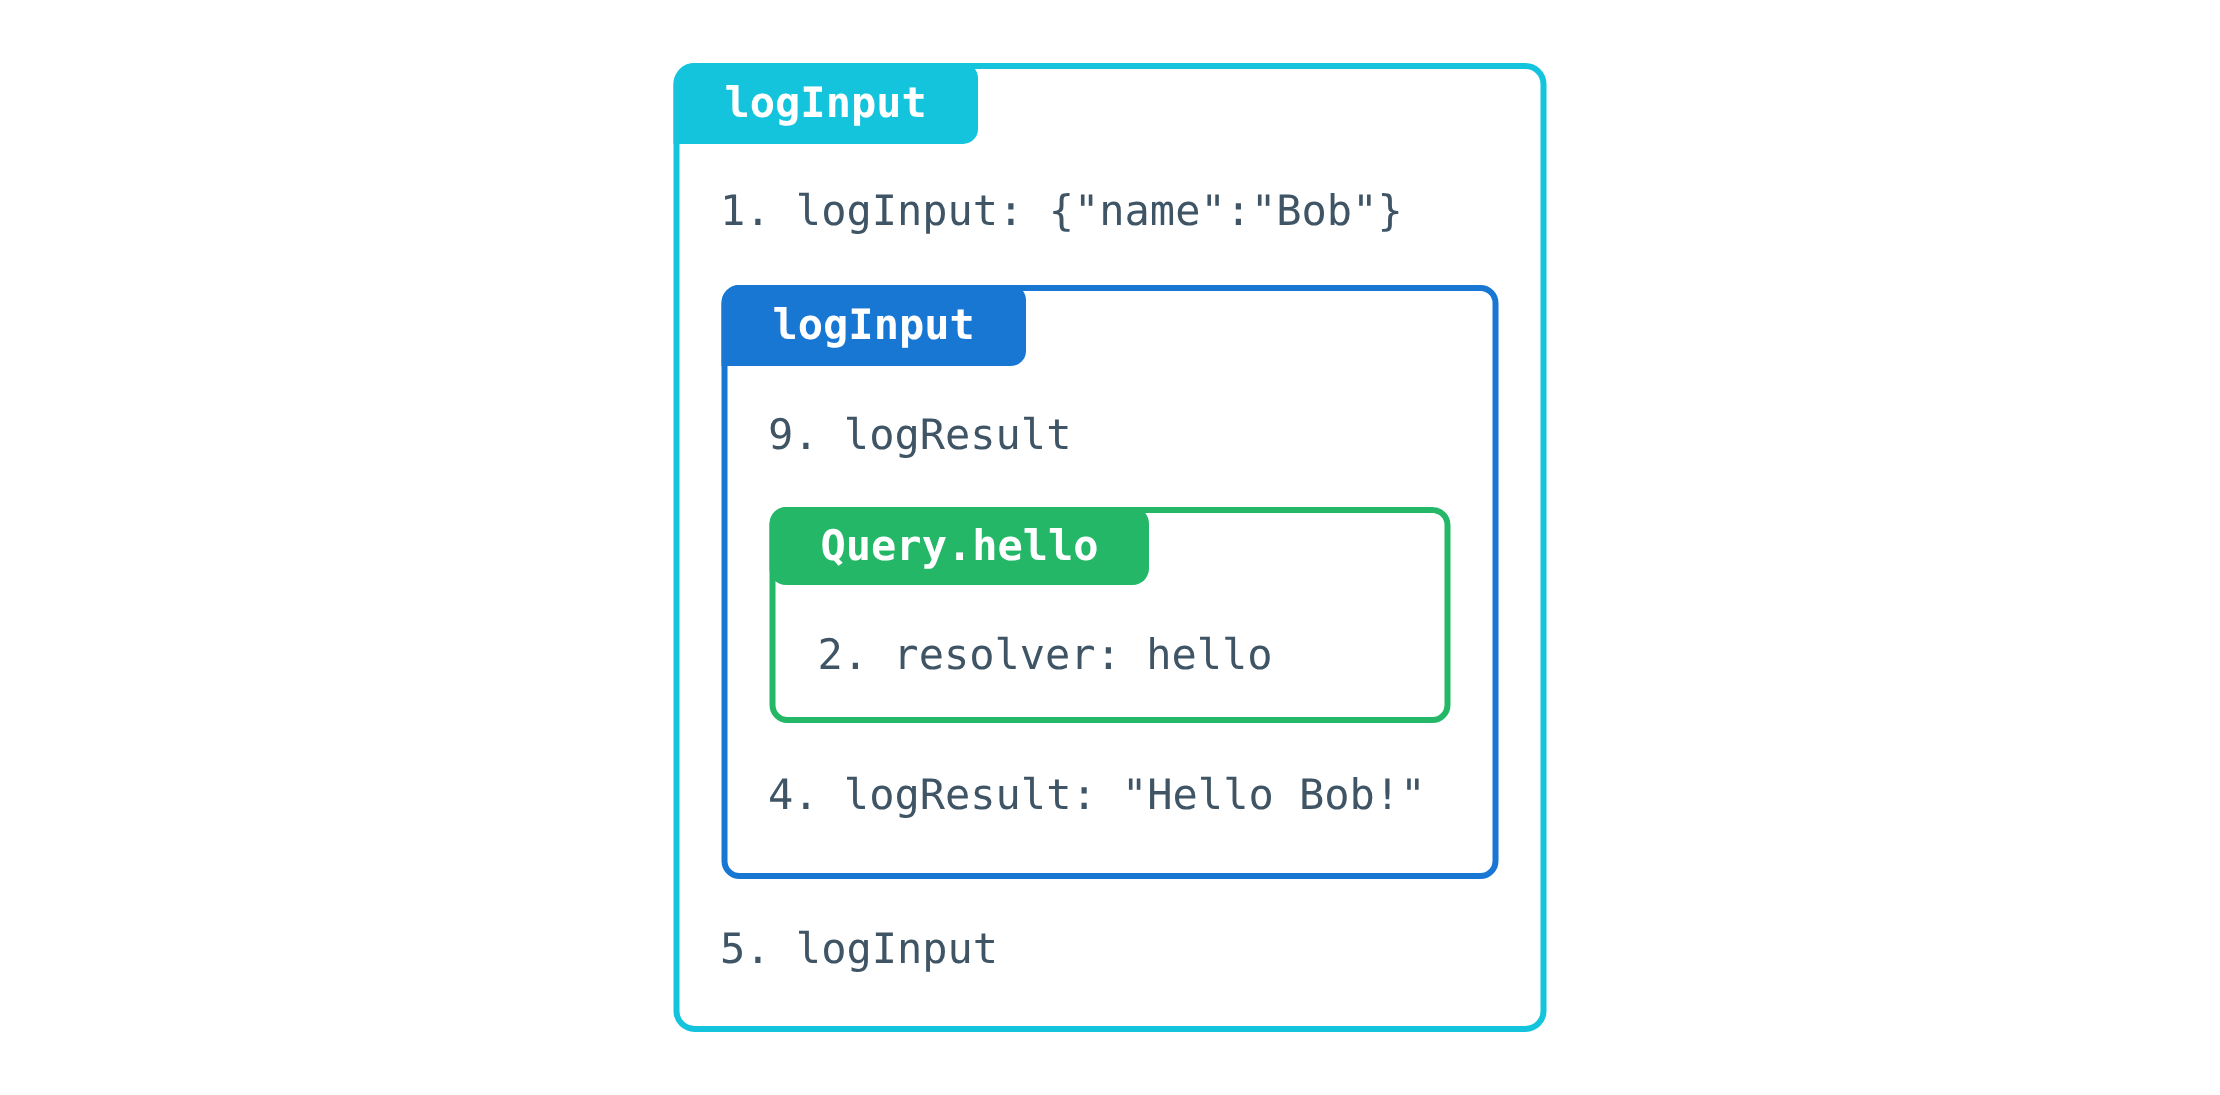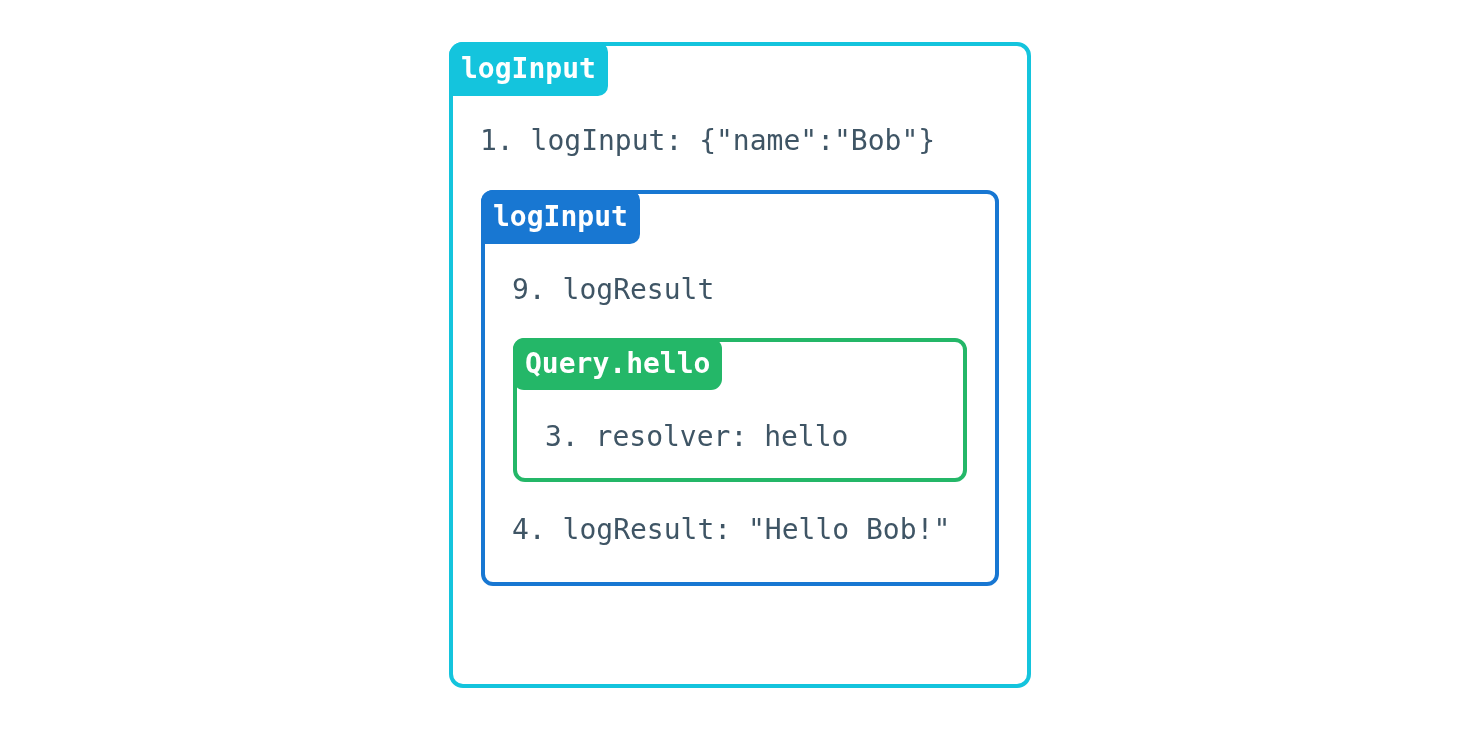--- a/index.html
+++ b/index.html
@@ -28,21 +28,21 @@
     border: 4px solid var(--c-middle); border-radius: 12px;
   }
   .box-inner {
     left: 513px; top: 338px; width: 454px; height: 144px;
     border: 4px solid var(--c-inner); border-radius: 12px;
   }
 
   .tab {
     position: absolute;
     height: 54px; line-height: 54px;
-    padding: 0 12px;
+    padding: 0 34px;
     color: var(--c-tab-text);
     font-size: 28px; font-weight: bold;
     border-radius: 12px 10px 10px 0;
     white-space: pre;
     z-index: 2;
     text-align: right;
   }
   .tab-outer  { left: 449px; top: 42px;  background: var(--c-outer); border-top-left-radius: 14px; }
   .tab-middle { left: 481px; top: 190px; background: var(--c-middle); }
   .tab-inner  { left: 513px; top: 338px; background: var(--c-inner); height: 52px; line-height: 52px; border-radius: 11px; }
@@ -74,18 +74,19 @@
   <div class="tab tab-outer">logInput</div>
 
   <div class="tab tab-middle">logInput</div>
 
   <div class="tab tab-inner">Query.hello</div>
 
   <div class="line line-1">1. logInput: {"name":"Bob"}</div>
 
   <div class="line line-2">9. logResult</div>
 
-  <div class="line line-3">3. resolver: hello</div>
+  <div class="line line-3">2. resolver: hello</div>
 
   <div class="line line-4">4. logResult: "Hello Bob!"</div>
 
+  <div class="line line-5">5. logInput</div>
 
 </div>
 
 </body></html>

